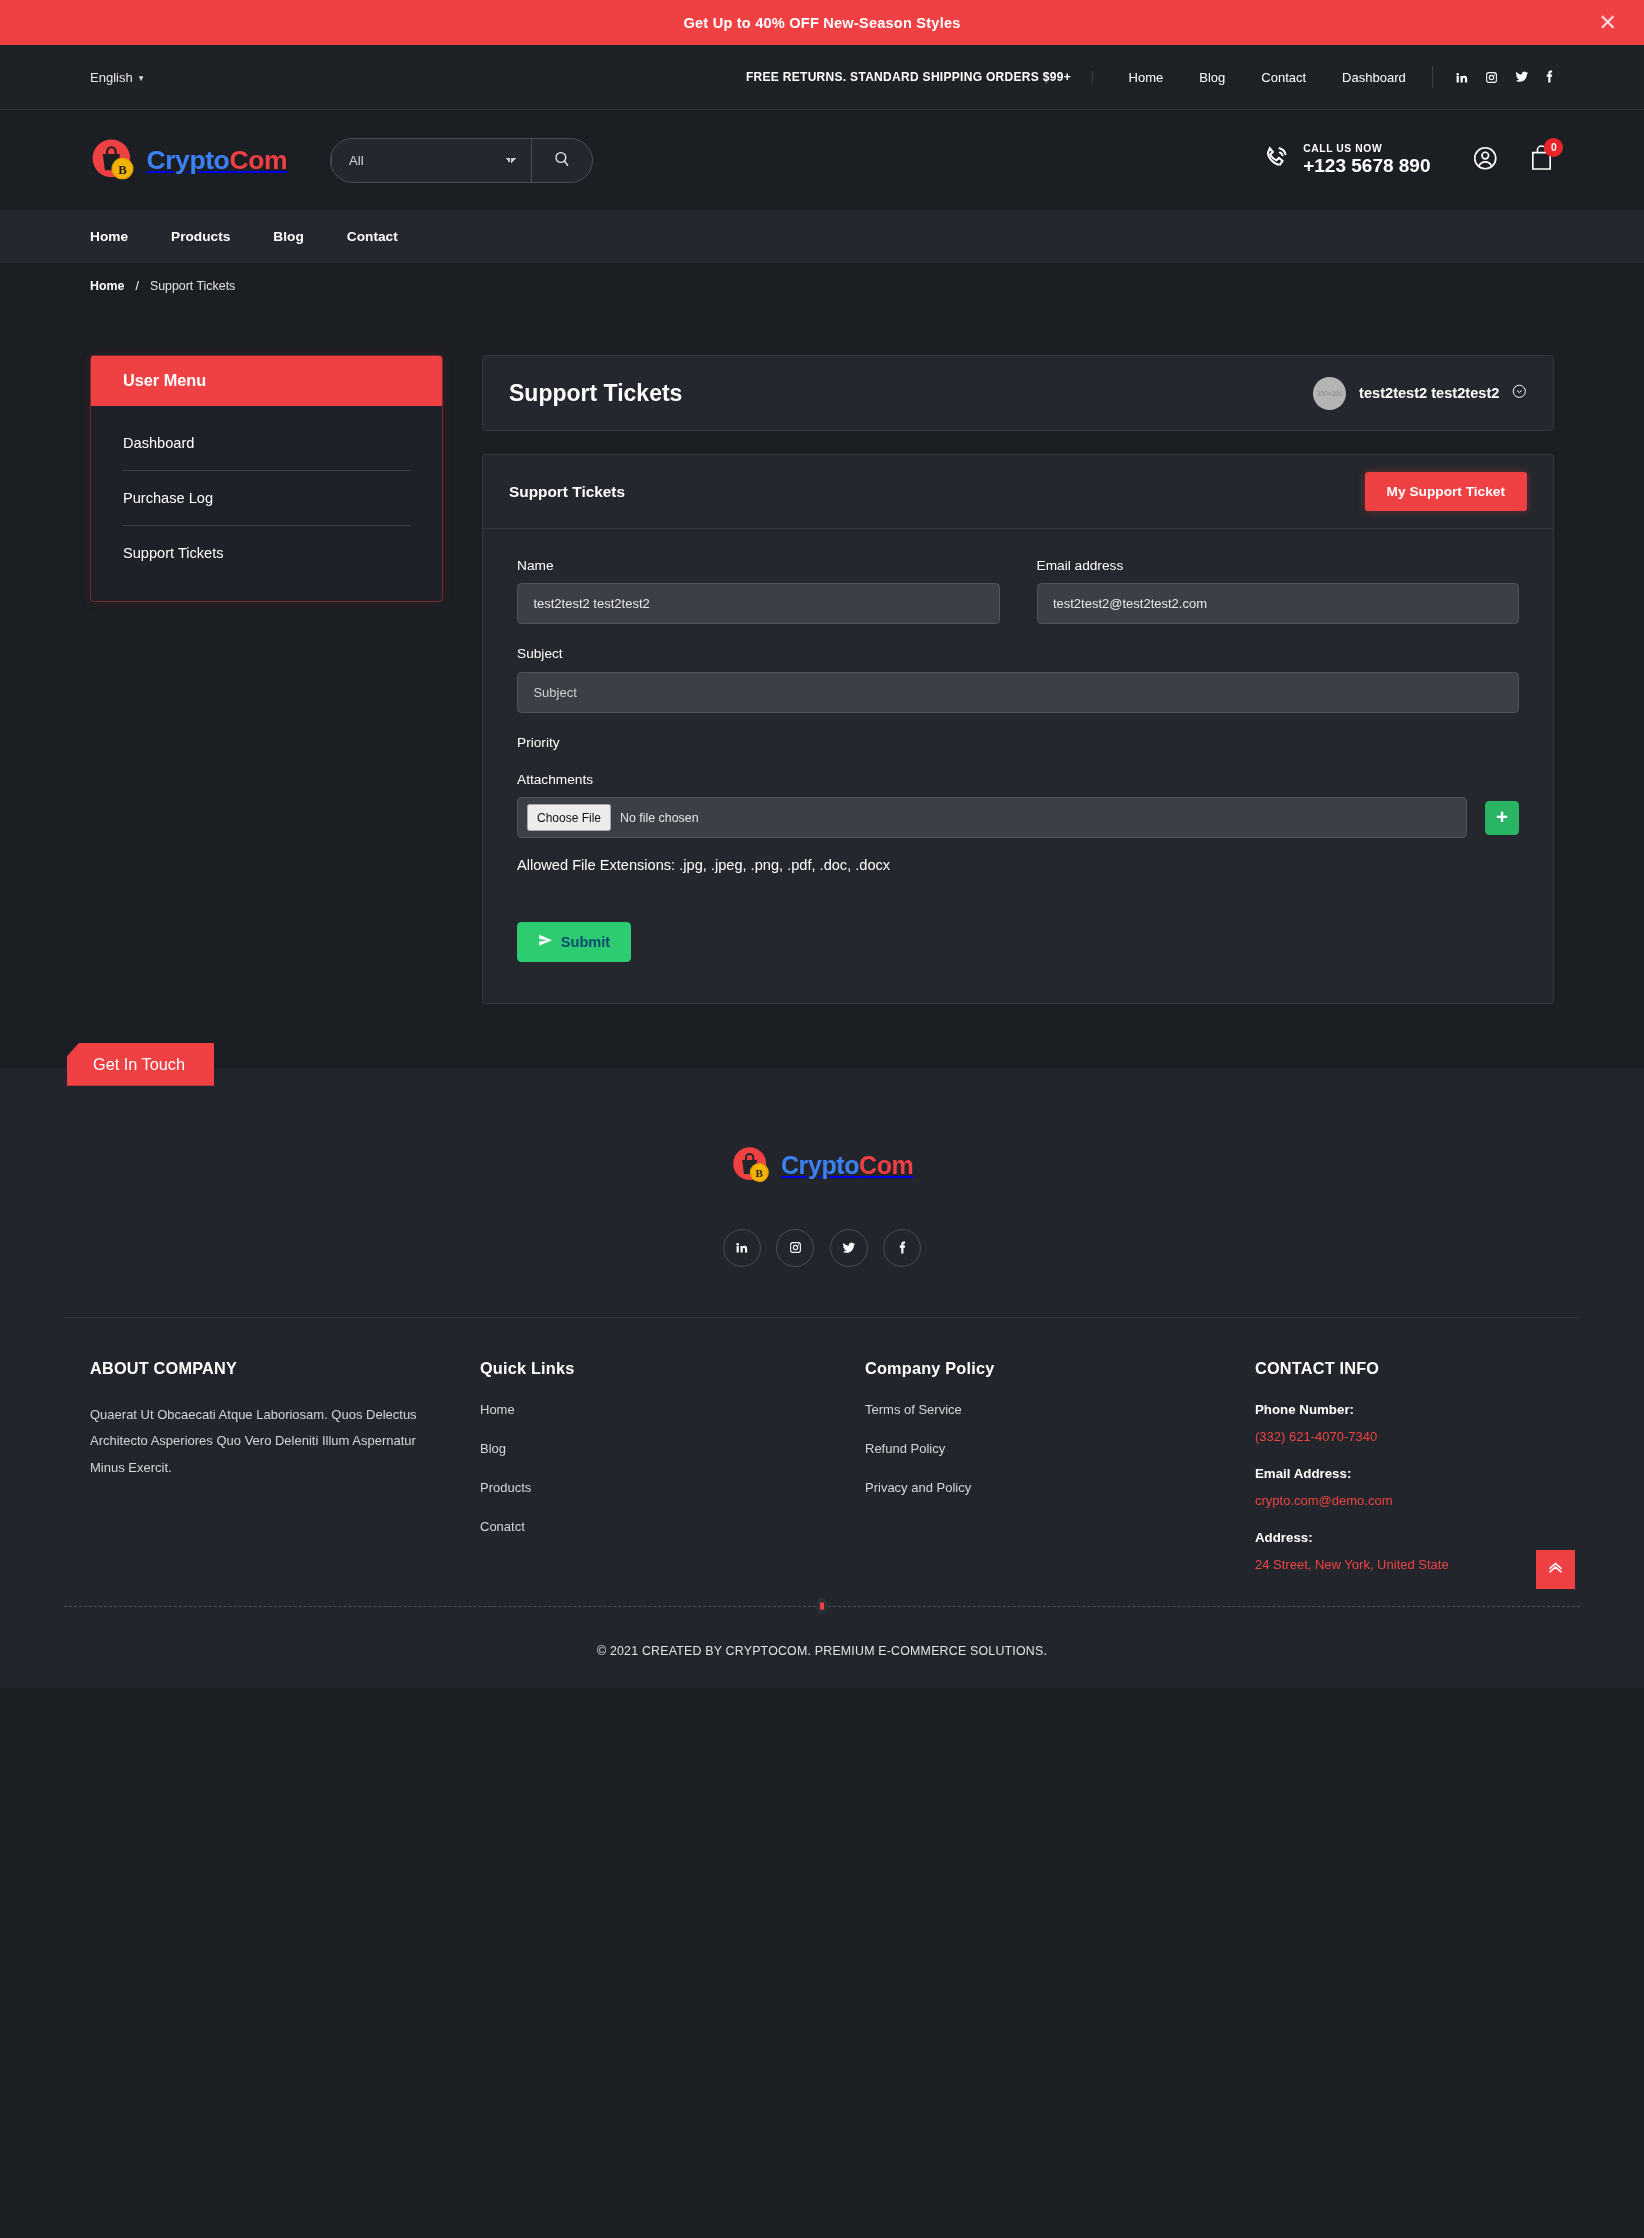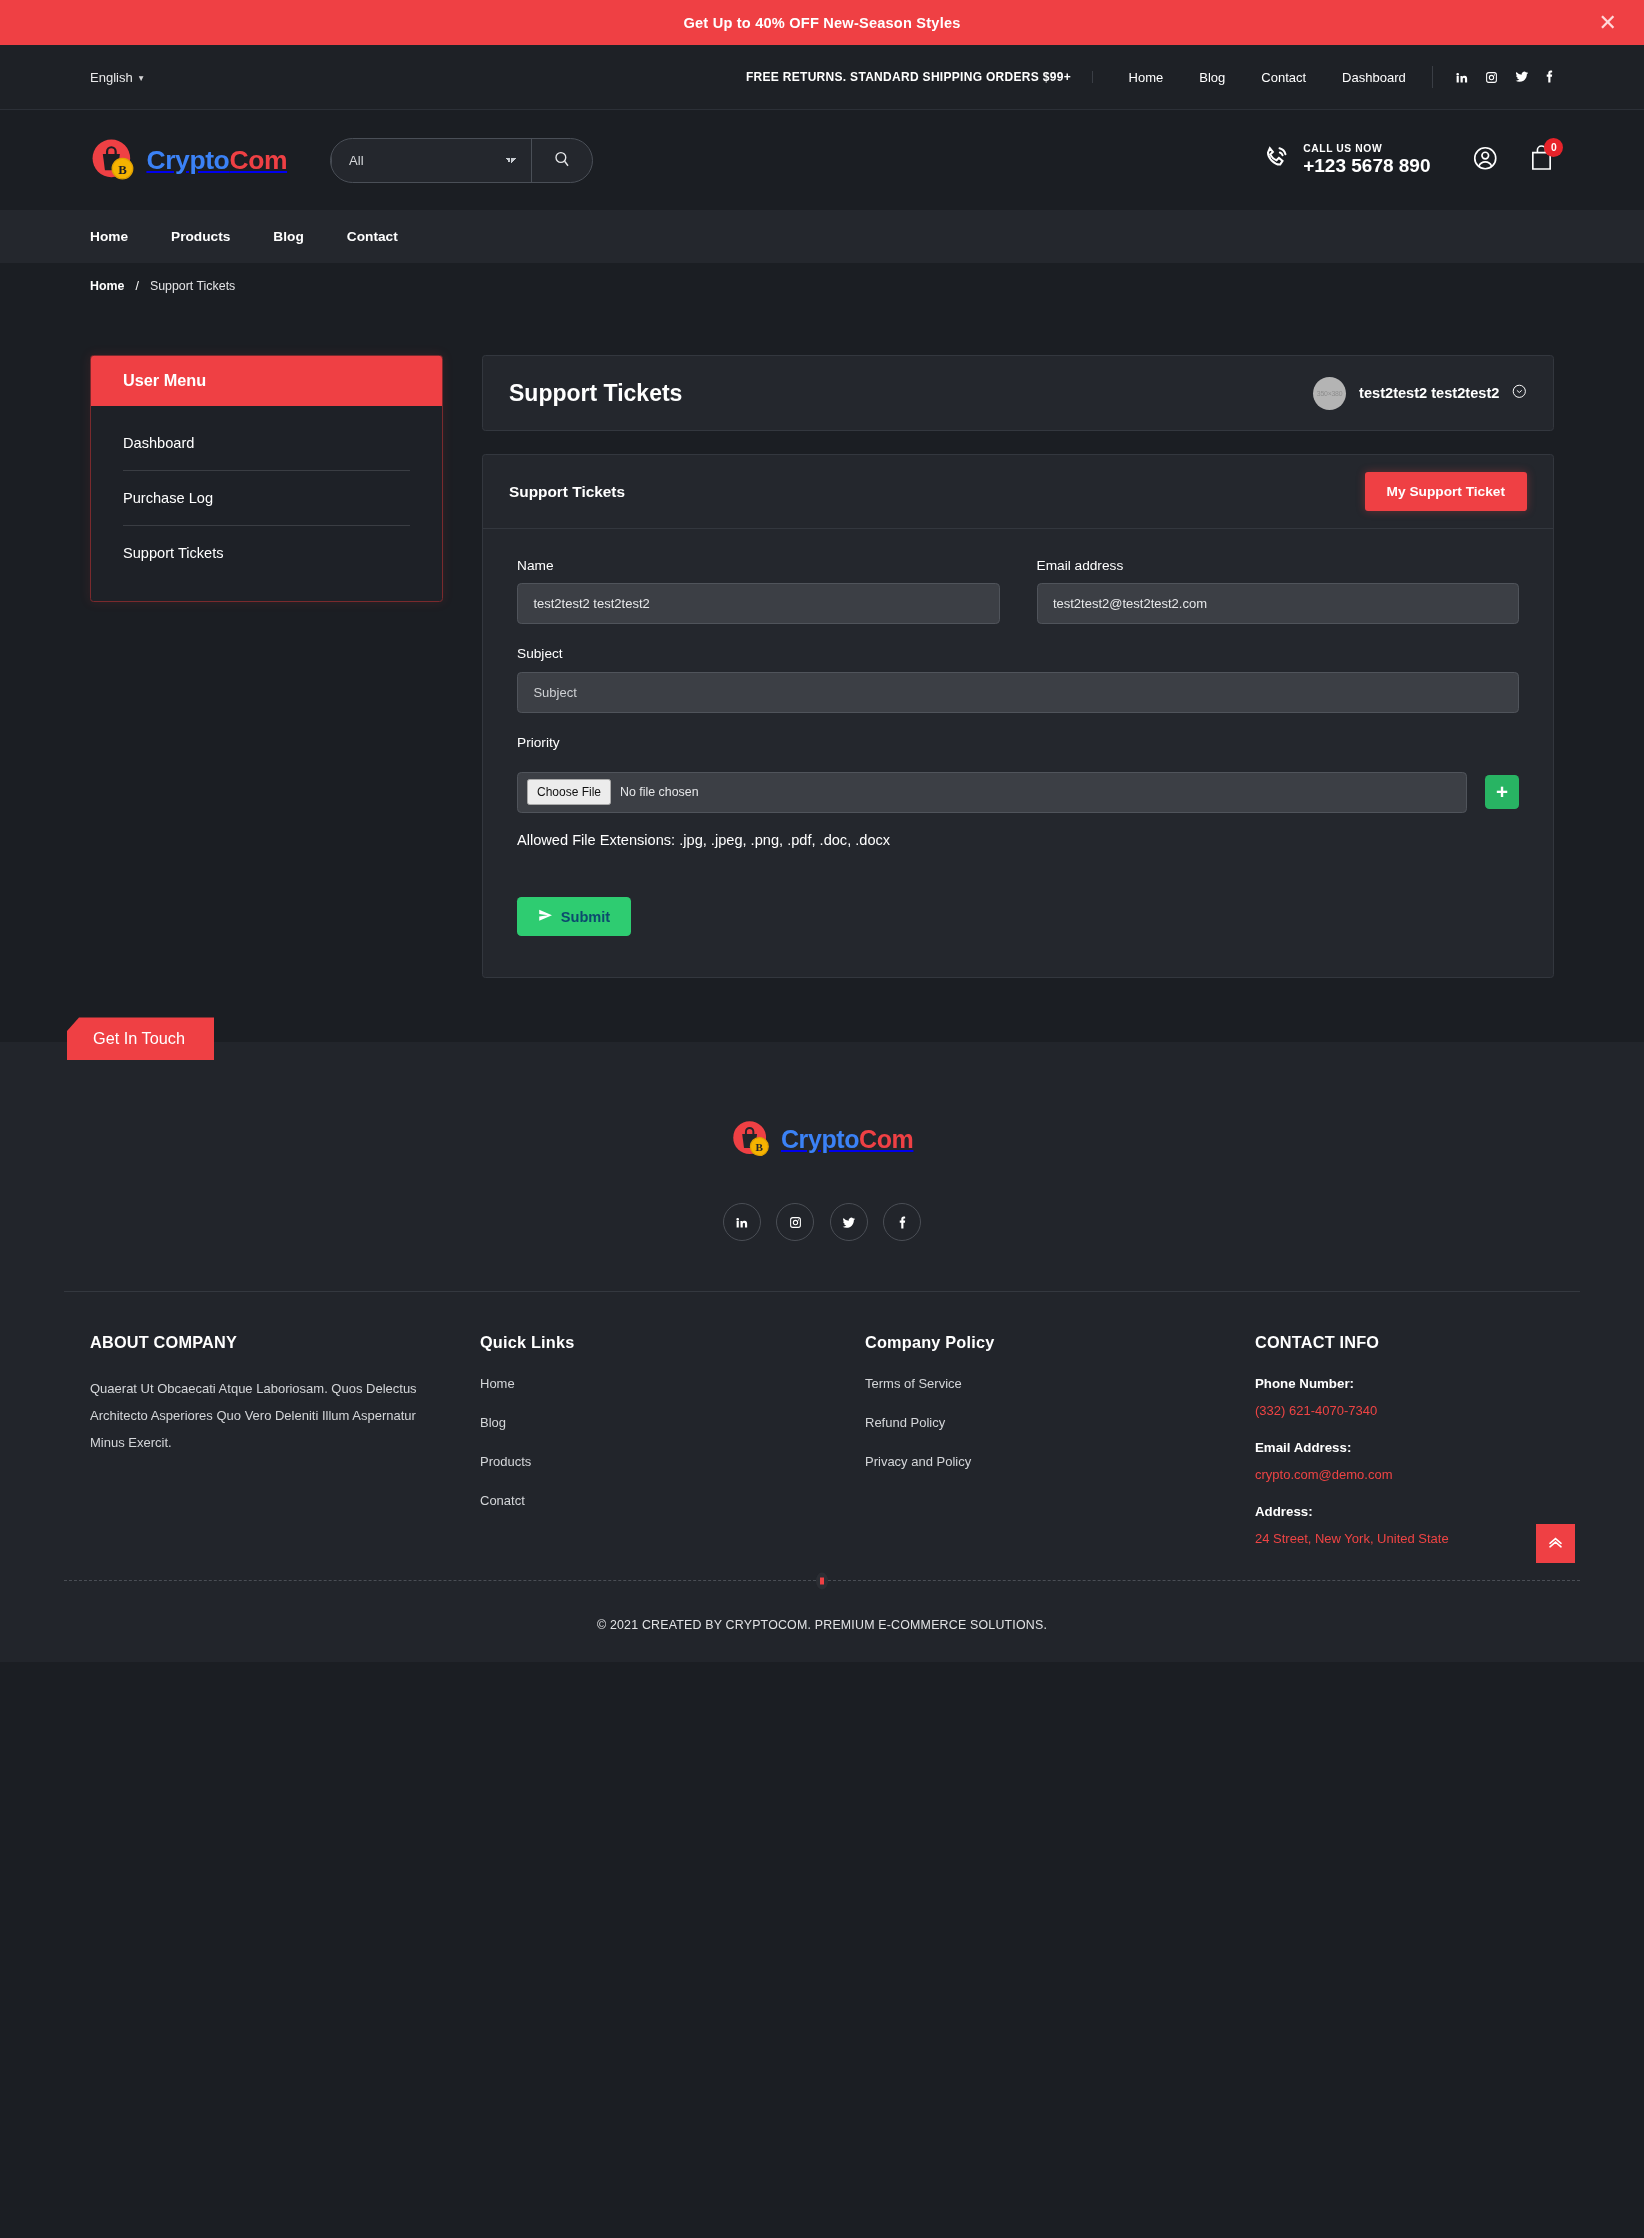--- a/index.html
+++ b/index.html
@@ -494,20 +494,21 @@
             <label class="flabel">Subject</label>
             <input class="finput" type="text" placeholder="Subject" style="">
           </div>
 
           <div class="fgroup">
             <label class="flabel">Priority</label>
           </div>
 
 
           <div class="fgroup">
+            <label class="flabel">Attachments</label>
             <div class="file-row">
               <div class="file-box">
                 <span class="file-btn">Choose File</span>
                 <span class="file-status">No file chosen</span>
               </div>
               <button type="button" class="btn-plus">+</button>
             </div>
             <div class="allowed-note">Allowed File Extensions: .jpg, .jpeg, .png, .pdf, .doc, .docx</div>
           </div>
 

